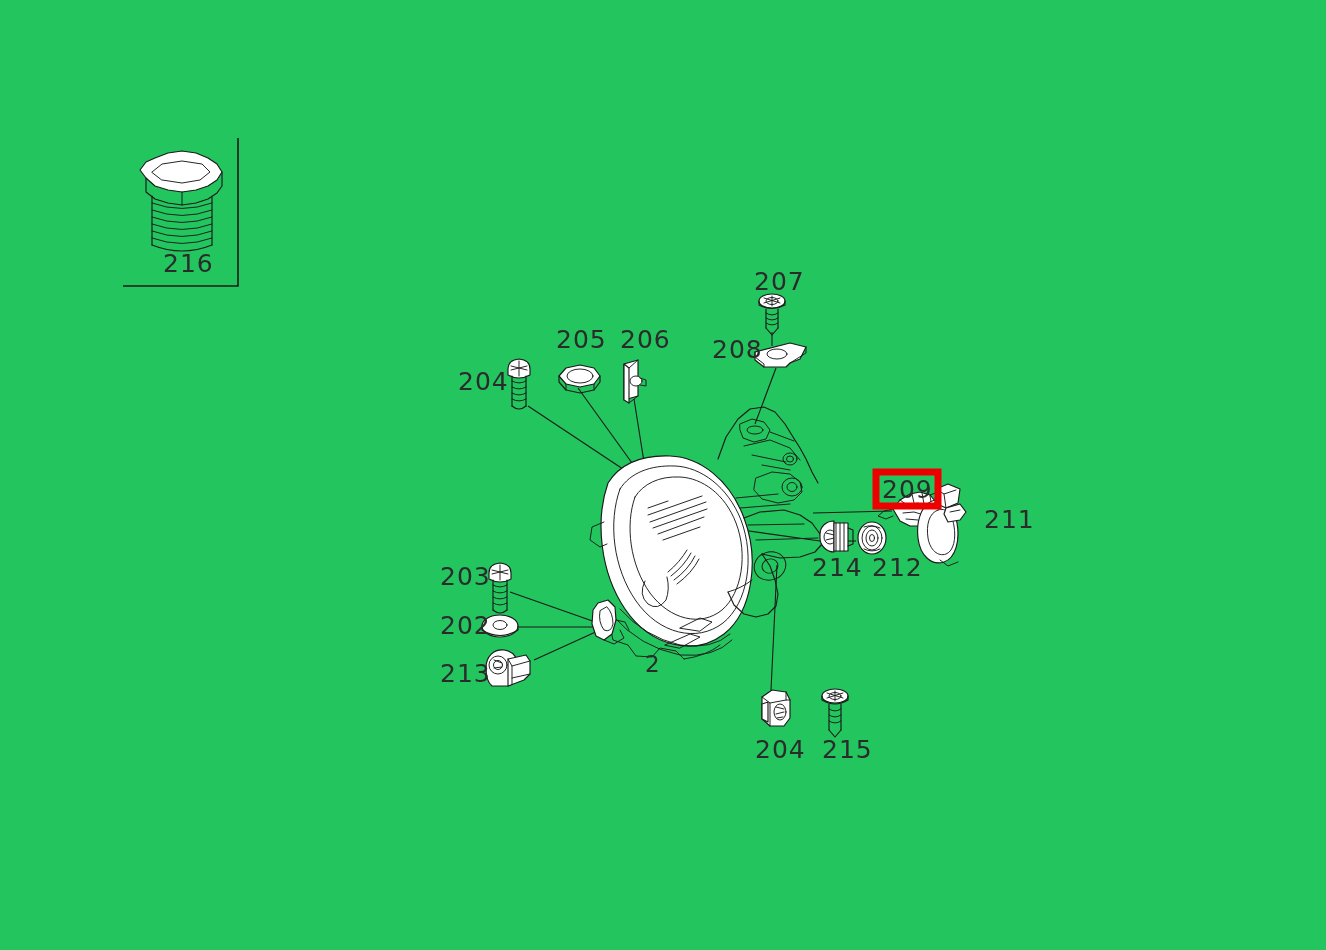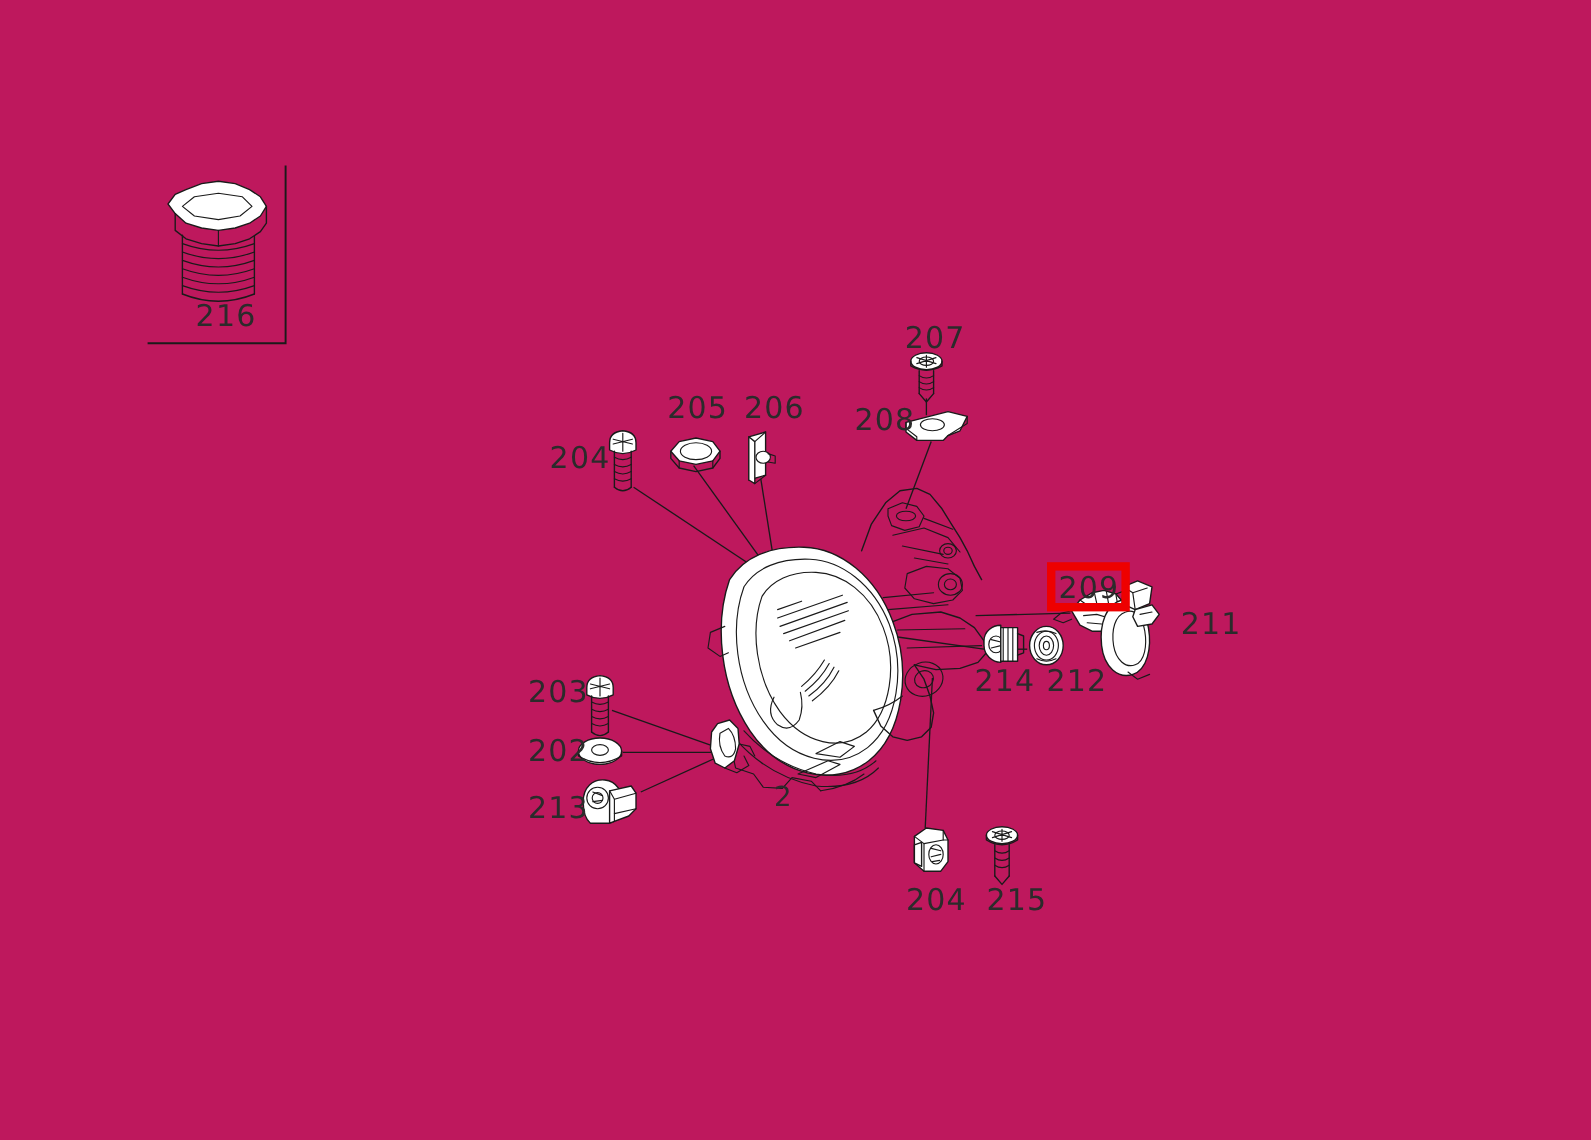--- a/index.html
+++ b/index.html
@@ -7,21 +7,21 @@
     padding: 0;
     background: #ffffff;
   }
   body {
     font-family: "Liberation Sans", sans-serif;
   }
   #canvas {
     position: relative;
     width: 1326px;
     height: 950px;
-    background: #be185d;
+    background: #22c55e;
     overflow: hidden;
   }
   #diagram-svg {
     position: absolute;
     left: 0;
     top: 0;
     width: 1326px;
     height: 950px;
   }
   .pnum {

